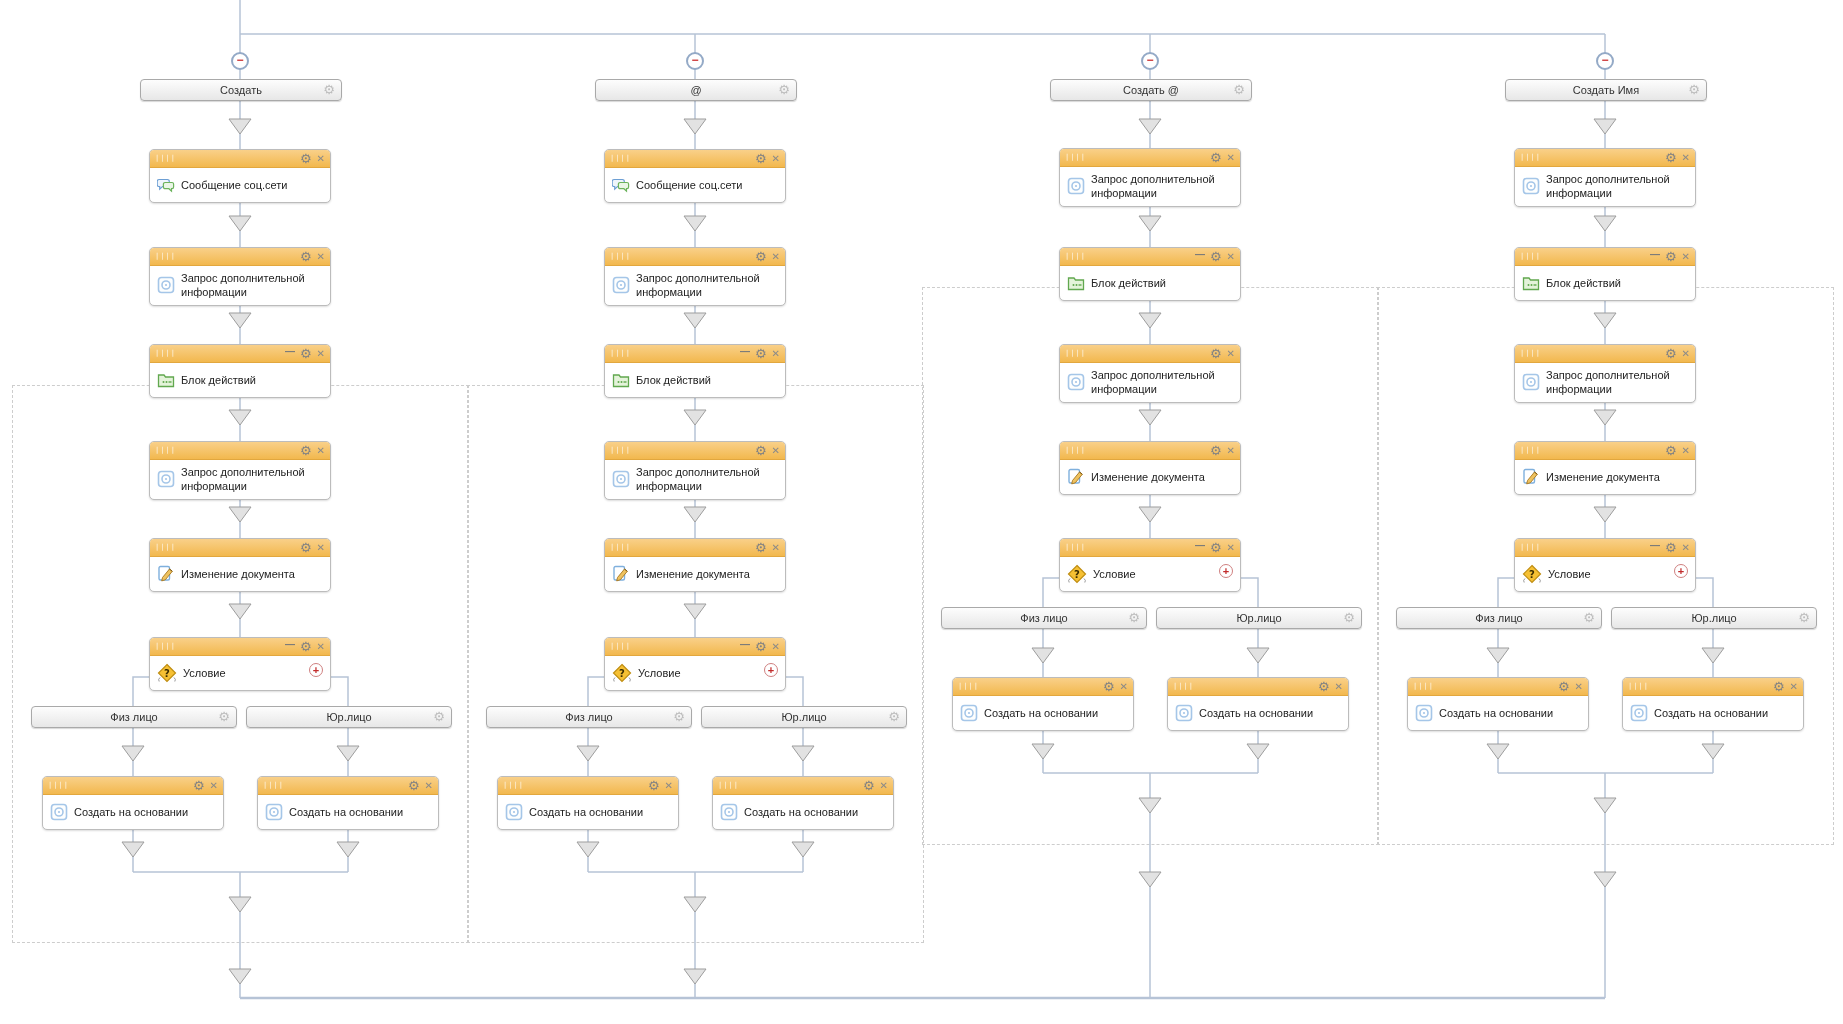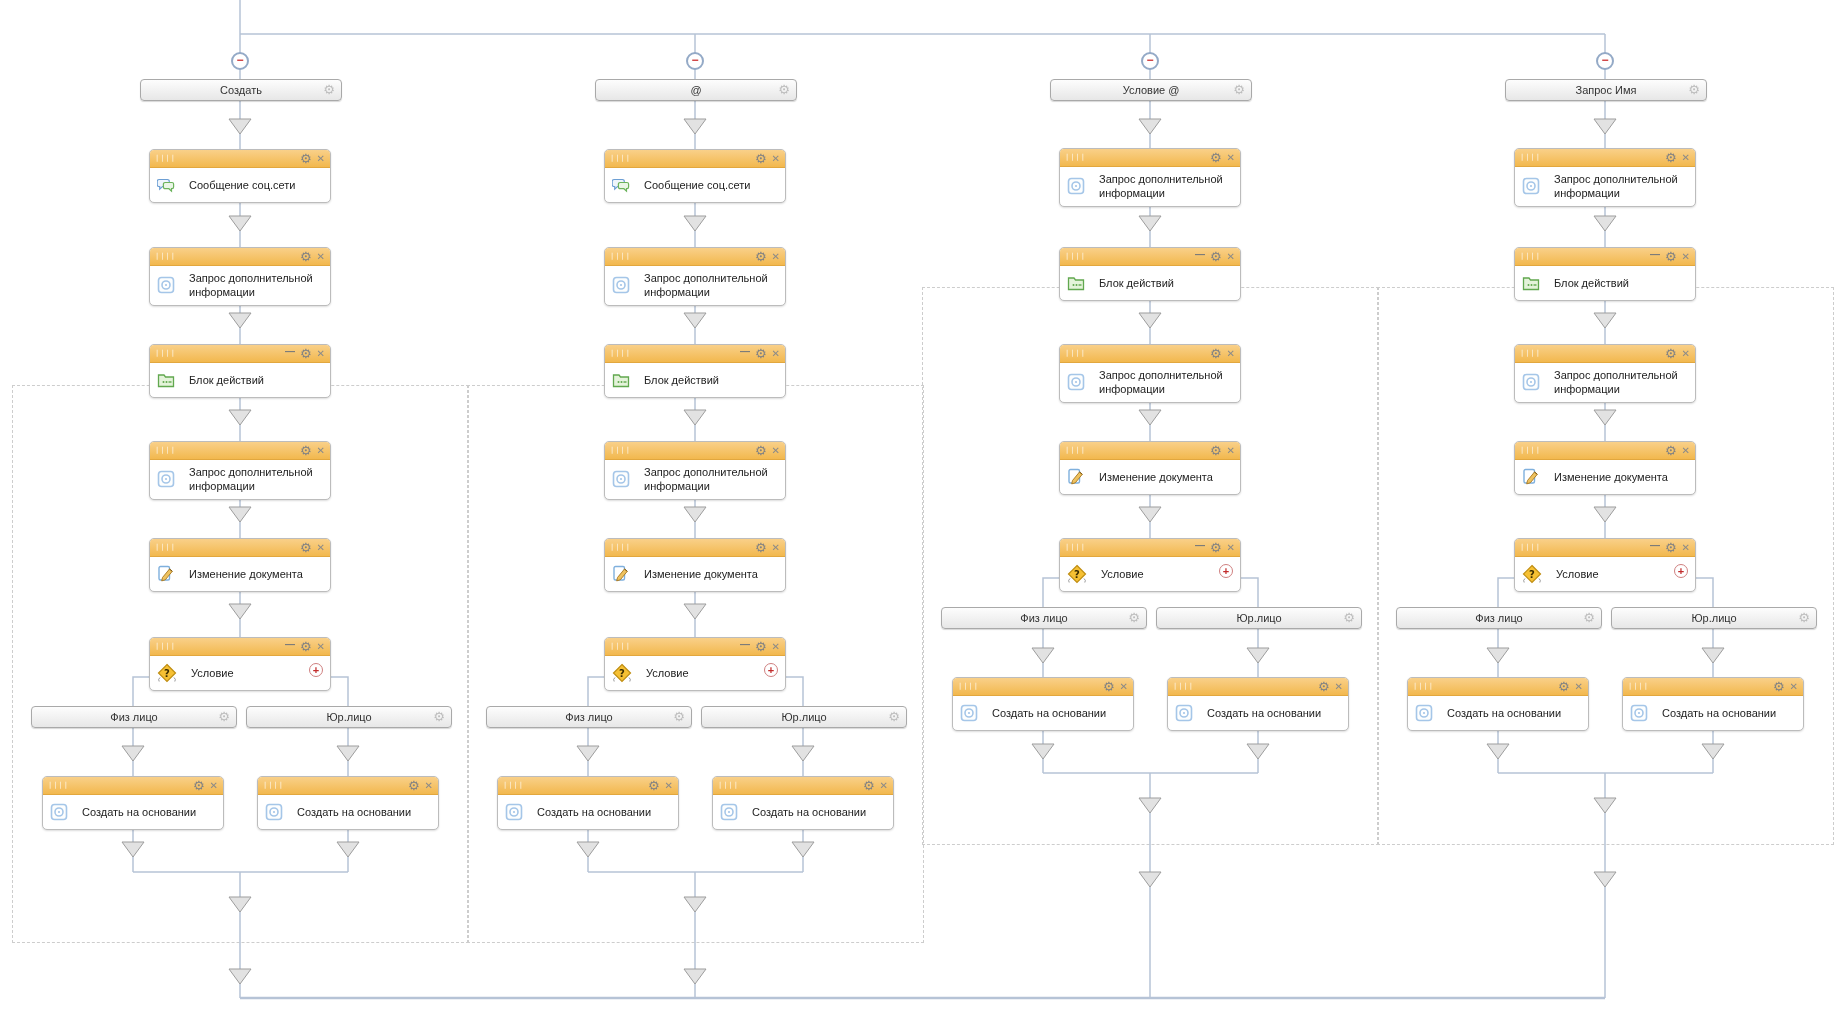--- a/index.html
+++ b/index.html
@@ -10,21 +10,21 @@
   .blk{position:absolute;width:182px;background:#fff;border:1px solid #bcbcbc;border-radius:5px;
        box-shadow:0 1px 2px rgba(0,0,0,.14);box-sizing:border-box}
   .hd{display:flex;align-items:center;height:17px;padding:0 5px;gap:5px;
       background:linear-gradient(#f9d089,#f2b84e);border-bottom:1px solid #e2a73e;
       border-radius:4px 4px 0 0}
   .grip{margin-right:auto;color:rgba(255,255,255,.85);font-family:"DejaVu Sans Mono",monospace;
         font-size:7px;letter-spacing:1px;line-height:1;cursor:move}
   .hm{color:#7a7a7a;font-weight:bold;font-size:10px;line-height:1;margin-top:-4px;cursor:pointer}
   .hg{color:#828282;font-size:13px;line-height:1;cursor:pointer}
   .hx{color:#8a8a8a;font-size:10px;font-weight:bold;line-height:1;cursor:pointer}
-  .bd{display:flex;align-items:center;gap:14px;padding:5px 7px;min-height:34px;box-sizing:border-box}
+  .bd{display:flex;align-items:center;gap:6px;padding:5px 7px;min-height:34px;box-sizing:border-box}
   .t{font-size:11px;color:#222;line-height:1.3}
   .ic{width:18px;height:18px;flex:0 0 18px}
   .icc{width:20px;height:20px;flex:0 0 20px}
   .bar,.bbar{position:absolute;height:20px;background:linear-gradient(#fdfdfd,#e7e7e7);
        border:1px solid #a9a9a9;border-radius:4px;box-shadow:0 1px 1px rgba(0,0,0,.16);
        display:flex;align-items:center;justify-content:center}
   .bar{width:200px}.bbar{width:204px}
   .bt{font-size:11px;color:#333}
   .bgear{position:absolute;right:6px;top:3px;color:#bdbdbd;font-size:13px;line-height:1;cursor:pointer}
   .circ{position:absolute;width:18px;height:18px;border-radius:50%;background:#fff;
@@ -402,21 +402,21 @@
           <use href="#ic-request"></use>
         </svg>
         <span class="t">Создать на основании</span>
       </div>
     </div>
 
   <div class="circ" style="left:1141px;top:52px">
       <span>−</span>
     </div>
   <div class="bar" style="left:1050px;top:79px">
-      <span class="bt">Условие @</span>
+      <span class="bt">Создать @</span>
       <span class="bgear">⚙</span>
     </div>
 
   <div class="blk" style="left:1059px;top:148px">
       <div class="hd">
         <span class="grip">||||</span>
         <span class="hg">⚙</span>
         <span class="hx">✕</span>
       </div>
       <div class="bd">
@@ -514,21 +514,21 @@
           <use href="#ic-request"></use>
         </svg>
         <span class="t">Создать на основании</span>
       </div>
     </div>
 
   <div class="circ" style="left:1596px;top:52px">
       <span>−</span>
     </div>
   <div class="bar" style="left:1505px;top:79px">
-      <span class="bt">Запрос Имя</span>
+      <span class="bt">Создать Имя</span>
       <span class="bgear">⚙</span>
     </div>
 
   <div class="blk" style="left:1514px;top:148px">
       <div class="hd">
         <span class="grip">||||</span>
         <span class="hg">⚙</span>
         <span class="hx">✕</span>
       </div>
       <div class="bd">

